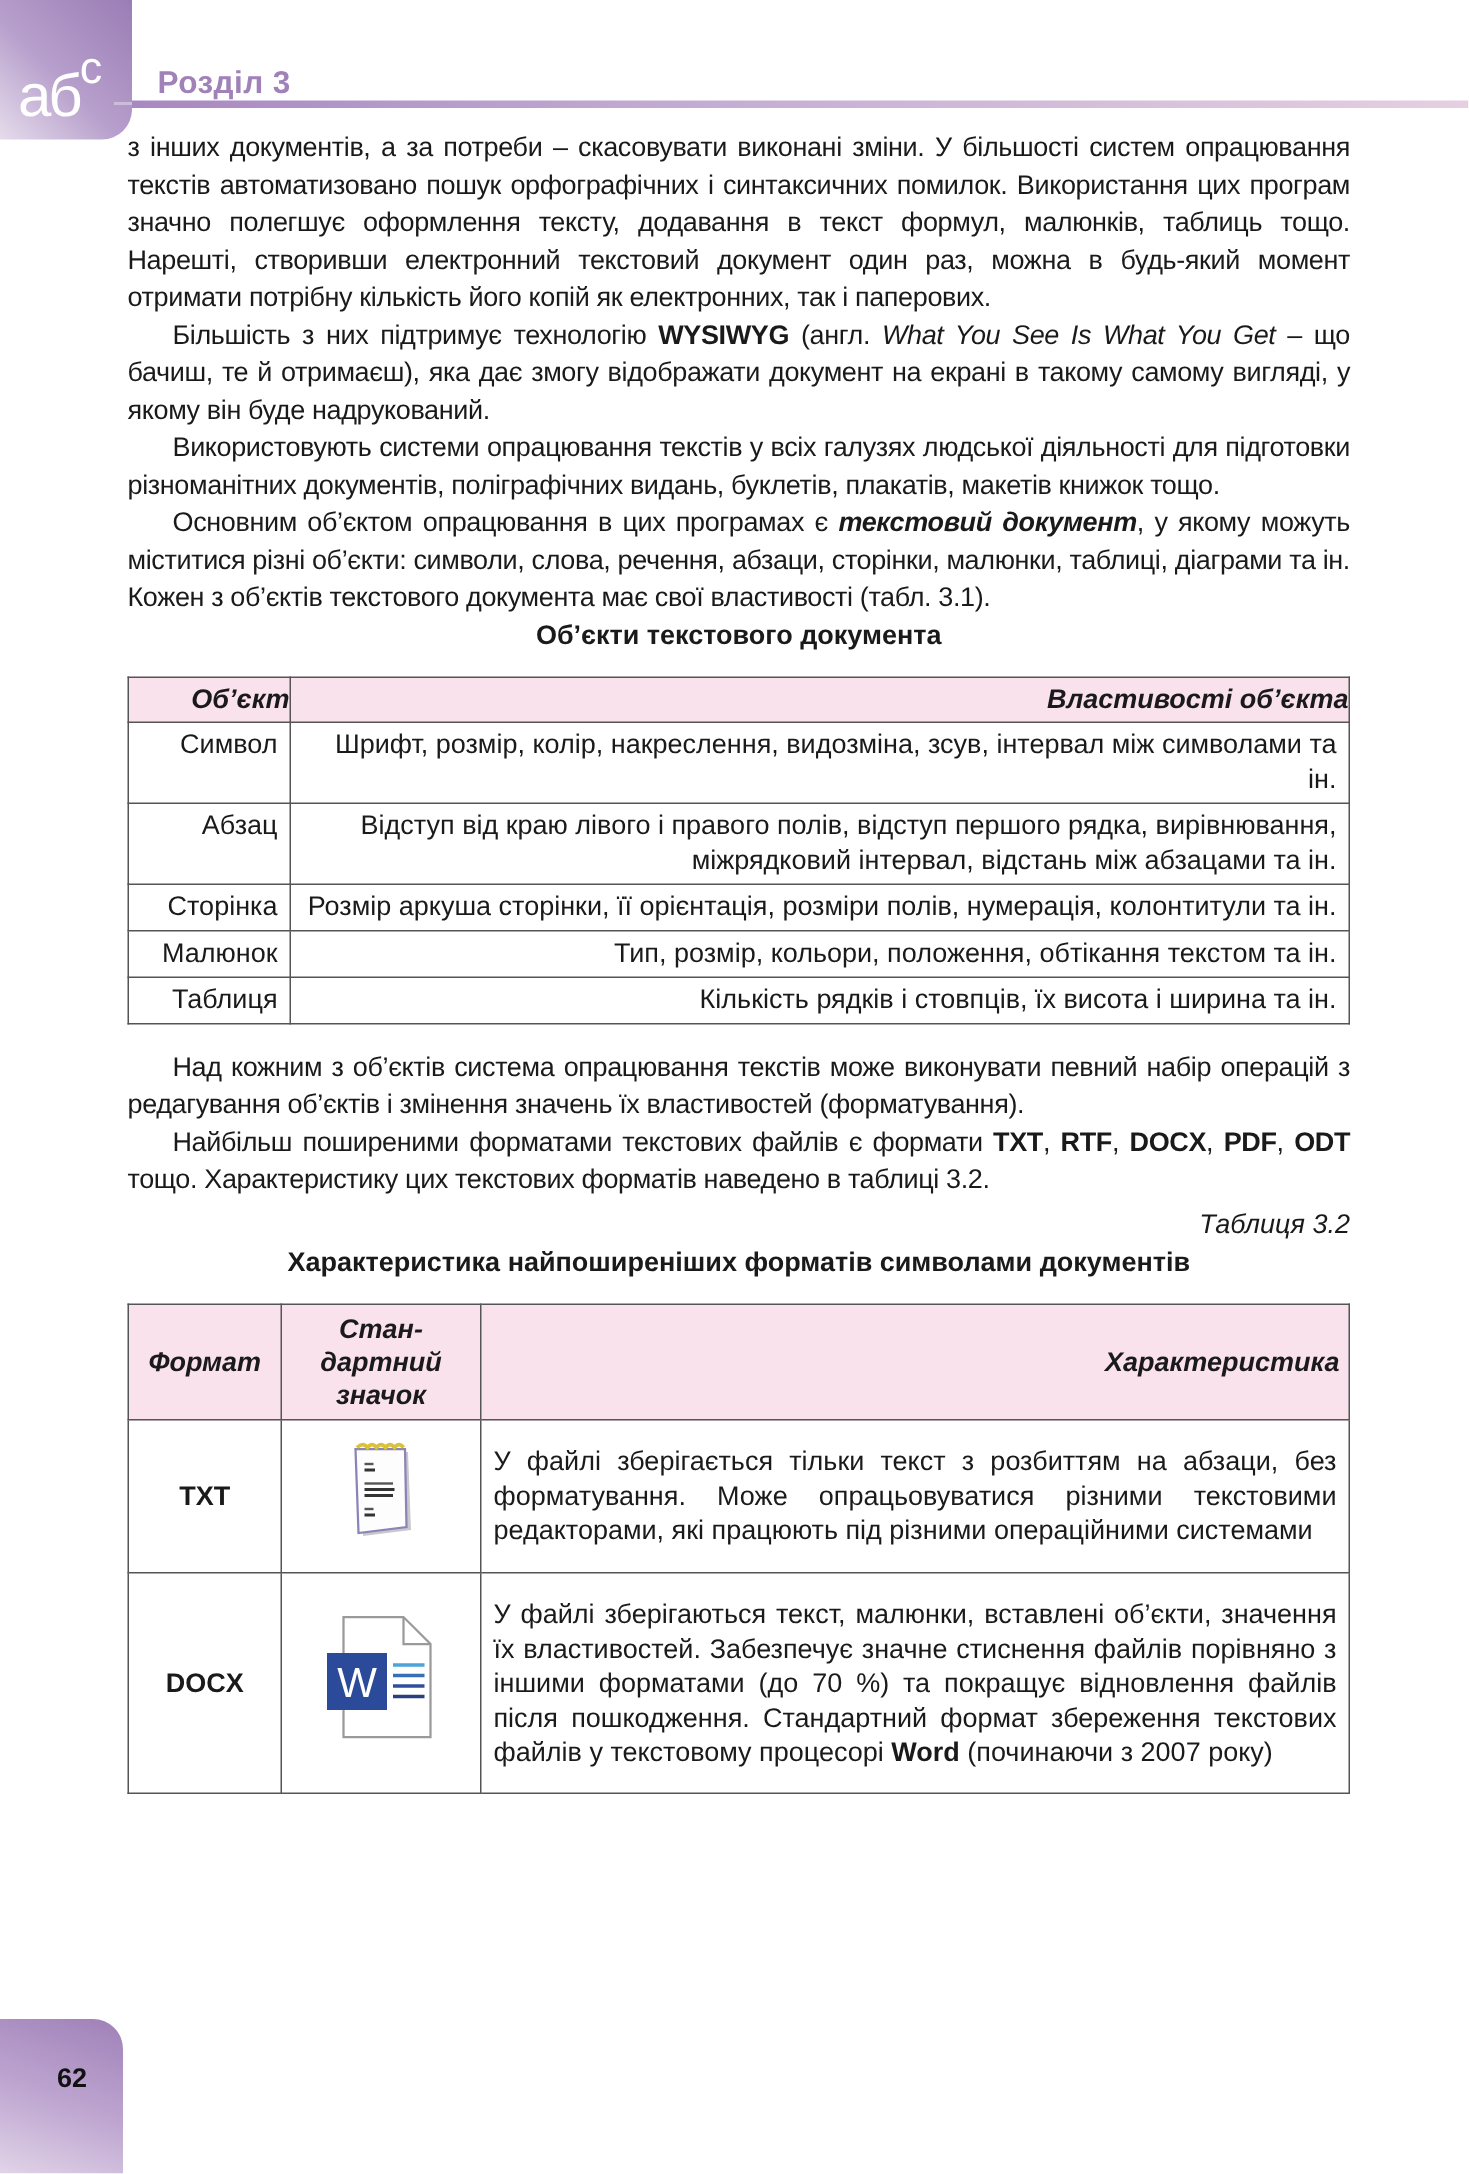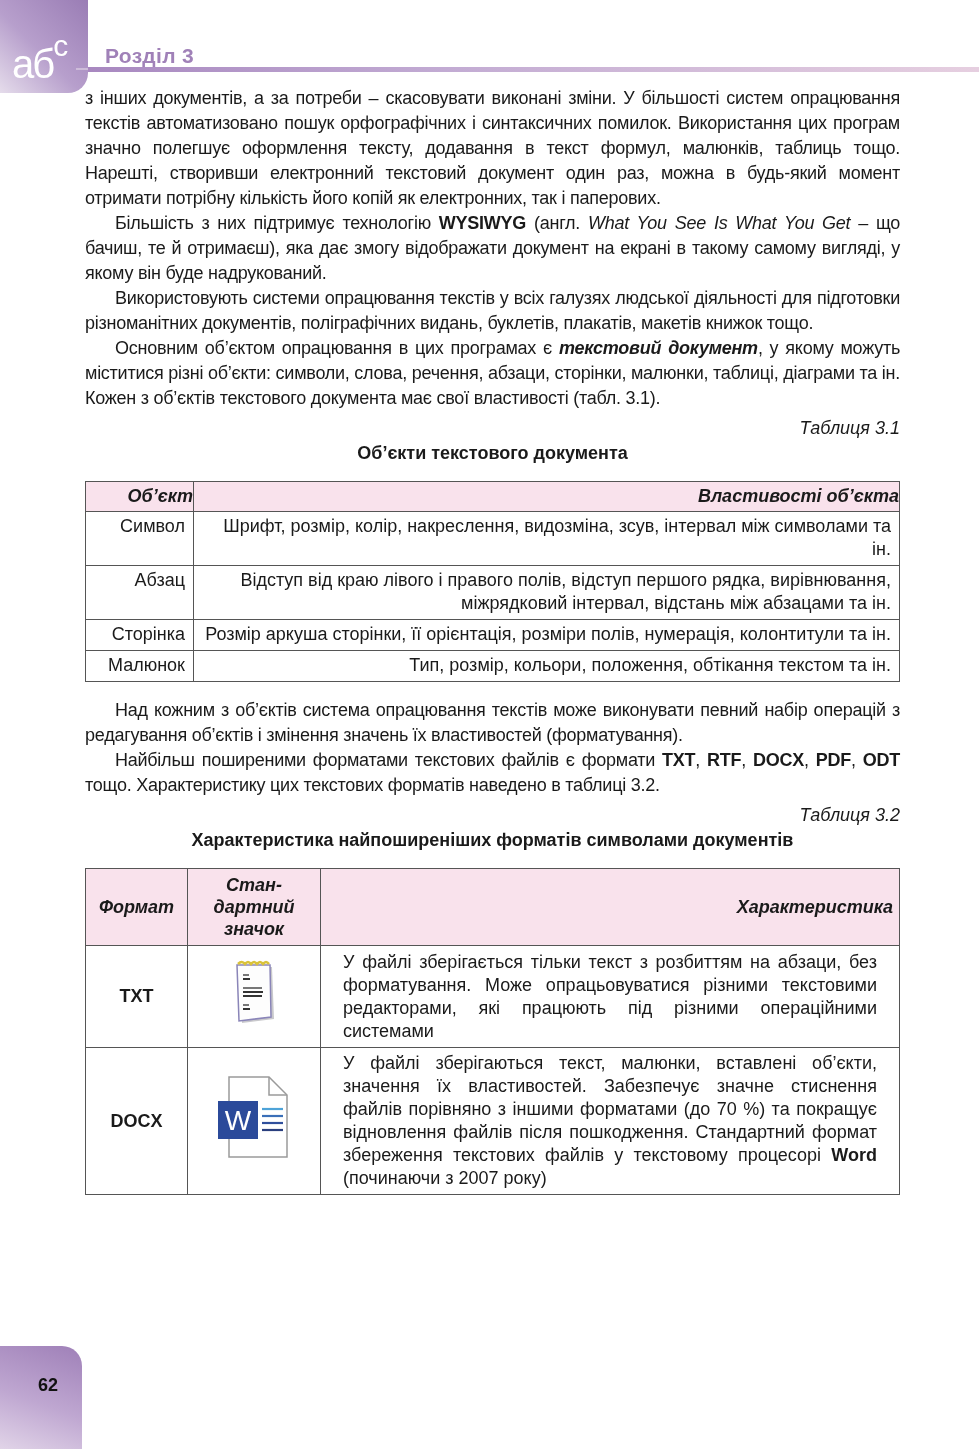--- a/index.html
+++ b/index.html
@@ -39,21 +39,21 @@
   .table-title { text-align: center; font-weight: bold; font-size: 18px; line-height: 25px; margin-bottom: 15px; }
 
   table { border-collapse: collapse; width: 100%; font-size: 18px; line-height: 23px; }
   th, td { border: 1px solid #555; text-align: right; }
   th { background: #f9e2ec; font-style: italic; font-weight: bold; }
   .t1 th { height: 30px; }
   .t1 td { padding: 3px 8px 4px 8px; vertical-align: top; }
   .t1 .col1 { width: 108px; }
 
   .t2 th { padding: 3px 6px; line-height: 22px; height: 77px; }
-  .t2 td { padding: 3px 22px; vertical-align: middle; }
+  .t2 td { padding: 3px 8px; vertical-align: middle; }
   .t2 .col1 { width: 102px; text-align: center; font-weight: bold; }
   .t2 .col2 { width: 133px; text-align: center; }
   .t2 .col3 { text-align: justify; }
 
   .page-tab {
     position: absolute; left: 0; top: 1346px; width: 82px; height: 103px;
     background: linear-gradient(200deg, #9f80b8 0%, #bfa7d1 55%, #e1d4e8 100%);
     border-top-right-radius: 20px;
   }
   .page-number { position: absolute; left: 38px; top: 29px; font-weight: bold; font-size: 18px; color: #111; }
@@ -70,21 +70,20 @@
 
 <div class="content">
   <p class="p">з інших документів, а за потреби – скасовувати виконані зміни. У більшості систем опрацювання текстів автоматизовано пошук орфографічних і синтаксичних помилок. Використання цих програм значно полегшує оформлення тексту, додавання в текст формул, малюнків, таблиць тощо. Нарешті, створивши електронний текстовий документ один раз, можна в будь-який момент отримати потрібну кількість його копій як електронних, так і паперових.</p>
 
   <p class="p indent"><span>Більшість з них підтримує технологію </span><b>WYSIWYG</b><span> (англ. </span><i>What You See Is What You Get</i><span> – що бачиш, те й отримаєш), яка дає змогу відображати документ на екрані в такому самому вигляді, у якому він буде надрукований.</span></p>
 
   <p class="p indent">Використовують системи опрацювання текстів у всіх галузях людської діяльності для підготовки різноманітних документів, поліграфічних видань, буклетів, плакатів, макетів книжок тощо.</p>
 
   <p class="p indent"><span>Основним об’єктом опрацювання в цих програмах є </span><b><i>текстовий документ</i></b><span>, у якому можуть міститися різні об’єкти: символи, слова, речення, абзаци, сторінки, малюнки, таблиці, діаграми та ін. Кожен з об’єктів текстового документа має свої властивості (табл. 3.1).</span></p>
 
-  <div class="table-caption">Таблиця 3.1</div>
   <div class="table-title">Об’єкти текстового документа</div>
 
   <table class="t1">
     <thead>
       <tr>
         <th class="col1">Об’єкт</th>
         <th>Властивості об’єкта</th>
       </tr>
     </thead>
     <tbody>
@@ -96,20 +95,24 @@
         <td class="col1">Абзац</td>
         <td>Відступ від краю лівого і правого полів, відступ першого рядка, вирівнювання, міжрядковий інтервал, відстань між абзацами та ін.</td>
       </tr>
       <tr>
         <td class="col1">Сторінка</td>
         <td>Розмір аркуша сторінки, її орієнтація, розміри полів, нумерація, колонтитули та ін.</td>
       </tr>
       <tr>
         <td class="col1">Малюнок</td>
         <td>Тип, розмір, кольори, положення, обтікання текстом та ін.</td>
+      </tr>
+      <tr>
+        <td class="col1">Таблиця</td>
+        <td>Кількість рядків і стовпців, їх висота і ширина та ін.</td>
       </tr>
     </tbody>
   </table>
 
   <p class="p indent" style="margin-top:16px">Над кожним з об’єктів система опрацювання текстів може виконувати певний набір операцій з редагування об’єктів і змінення значень їх властивостей (форматування).</p>
 
   <p class="p indent"><span>Найбільш поширеними форматами текстових файлів є формати </span><b>TXT</b><span>, </span><b>RTF</b><span>, </span><b>DOCX</b><span>, </span><b>PDF</b><span>, </span><b>ODT</b><span> тощо. Характеристику цих текстових форматів наведено в таблиці 3.2.</span></p>
 
   <div class="table-caption">Таблиця 3.2</div>
   <div class="table-title">Характеристика найпоширеніших форматів символами документів</div>

